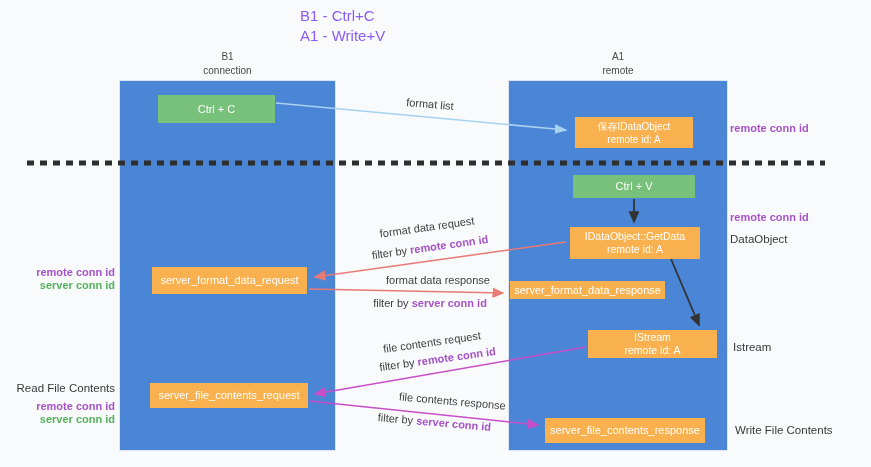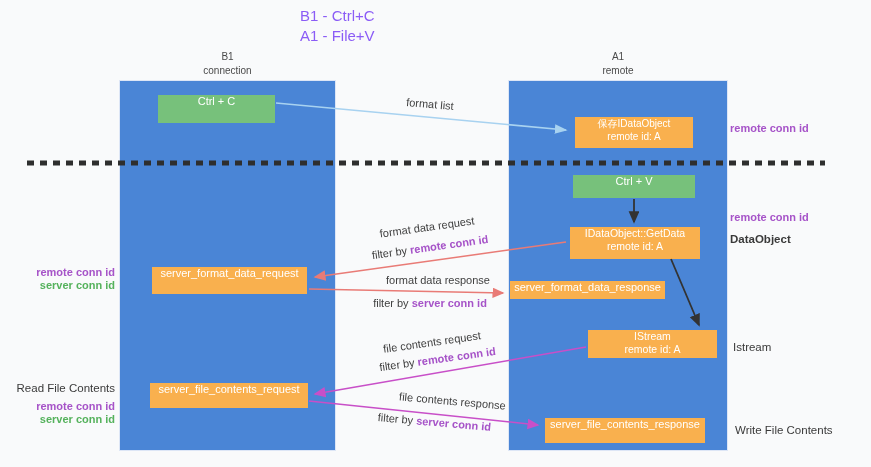--- a/index.html
+++ b/index.html
@@ -17,21 +17,21 @@
          line-height:14px;color:#4a4a4a;}
   .lane-header.left{left:119px;width:217px;}
   .lane-header.right{left:508px;width:220px;}
 
   .lane{position:absolute;top:80px;height:371px;background:var(--blue);
         border:1px solid #dde6f6;box-sizing:border-box;z-index:1;}
   .lane.left{left:119px;width:217px;}
   .lane.right{left:508px;width:220px;}
 
   .box{position:absolute;display:flex;flex-direction:column;align-items:center;
-       color:#fff;z-index:3;text-align:center;
+       justify-content:center;color:#fff;z-index:3;text-align:center;
        font-size:11px;line-height:13px;}
   .box.green{background:var(--green-box);}
   .box.orange{background:var(--orange);}
   .two-line{font-size:10.5px;line-height:13px;}
 
   .mid-label{position:absolute;text-align:center;font-size:11px;color:#3f3f3f;
              z-index:4;white-space:nowrap;}
   .mid-label .flt{color:var(--purple);font-weight:bold;}
   .rot-up{transform:rotate(-8deg);}
   .rot-down{transform:rotate(5deg);}
@@ -43,21 +43,21 @@
 
   svg.overlay{position:absolute;left:0;top:0;z-index:5;pointer-events:none;}
 </style>
 </head>
 <body>
 
 <div class="stage">
 
   <div class="title">
     <div>B1 - Ctrl+C</div>
-    <div>A1 - File+V</div>
+    <div>A1 - Write+V</div>
   </div>
 
   <div class="lane-header left">
     <div>B1</div>
     <div>connection</div>
   </div>
   <div class="lane-header right">
     <div>A1</div>
     <div>remote</div>
   </div>
@@ -121,21 +121,21 @@
     <span>filter by </span><span class="flt">remote conn id</span>
   </div>
 
   <div class="mid-label rot-down" style="left:380px;top:395px;width:145px;">file contents response</div>
   <div class="mid-label rot-down" style="left:362px;top:416px;width:145px;">
     <span>filter by </span><span class="flt">server conn id</span>
   </div>
 
   <div class="side-label purple" style="left:730px;top:122px;">remote conn id</div>
   <div class="side-label purple" style="left:730px;top:211px;">remote conn id</div>
-  <div class="side-label" style="left:730px;top:233px;font-weight:bold;">DataObject</div>
+  <div class="side-label" style="left:730px;top:233px;">DataObject</div>
   <div class="side-label" style="left:733px;top:341px;">Istream</div>
   <div class="side-label" style="left:735px;top:424px;">Write File Contents</div>
 
   <div class="side-label purple left-col" style="top:266px;">remote conn id</div>
   <div class="side-label green left-col" style="top:279px;">server conn id</div>
   <div class="side-label left-col" style="top:382px;">Read File Contents</div>
   <div class="side-label purple left-col" style="top:400px;">remote conn id</div>
   <div class="side-label green left-col" style="top:413px;">server conn id</div>
 
   <svg class="overlay" width="871" height="467" viewBox="0 0 871 467">

